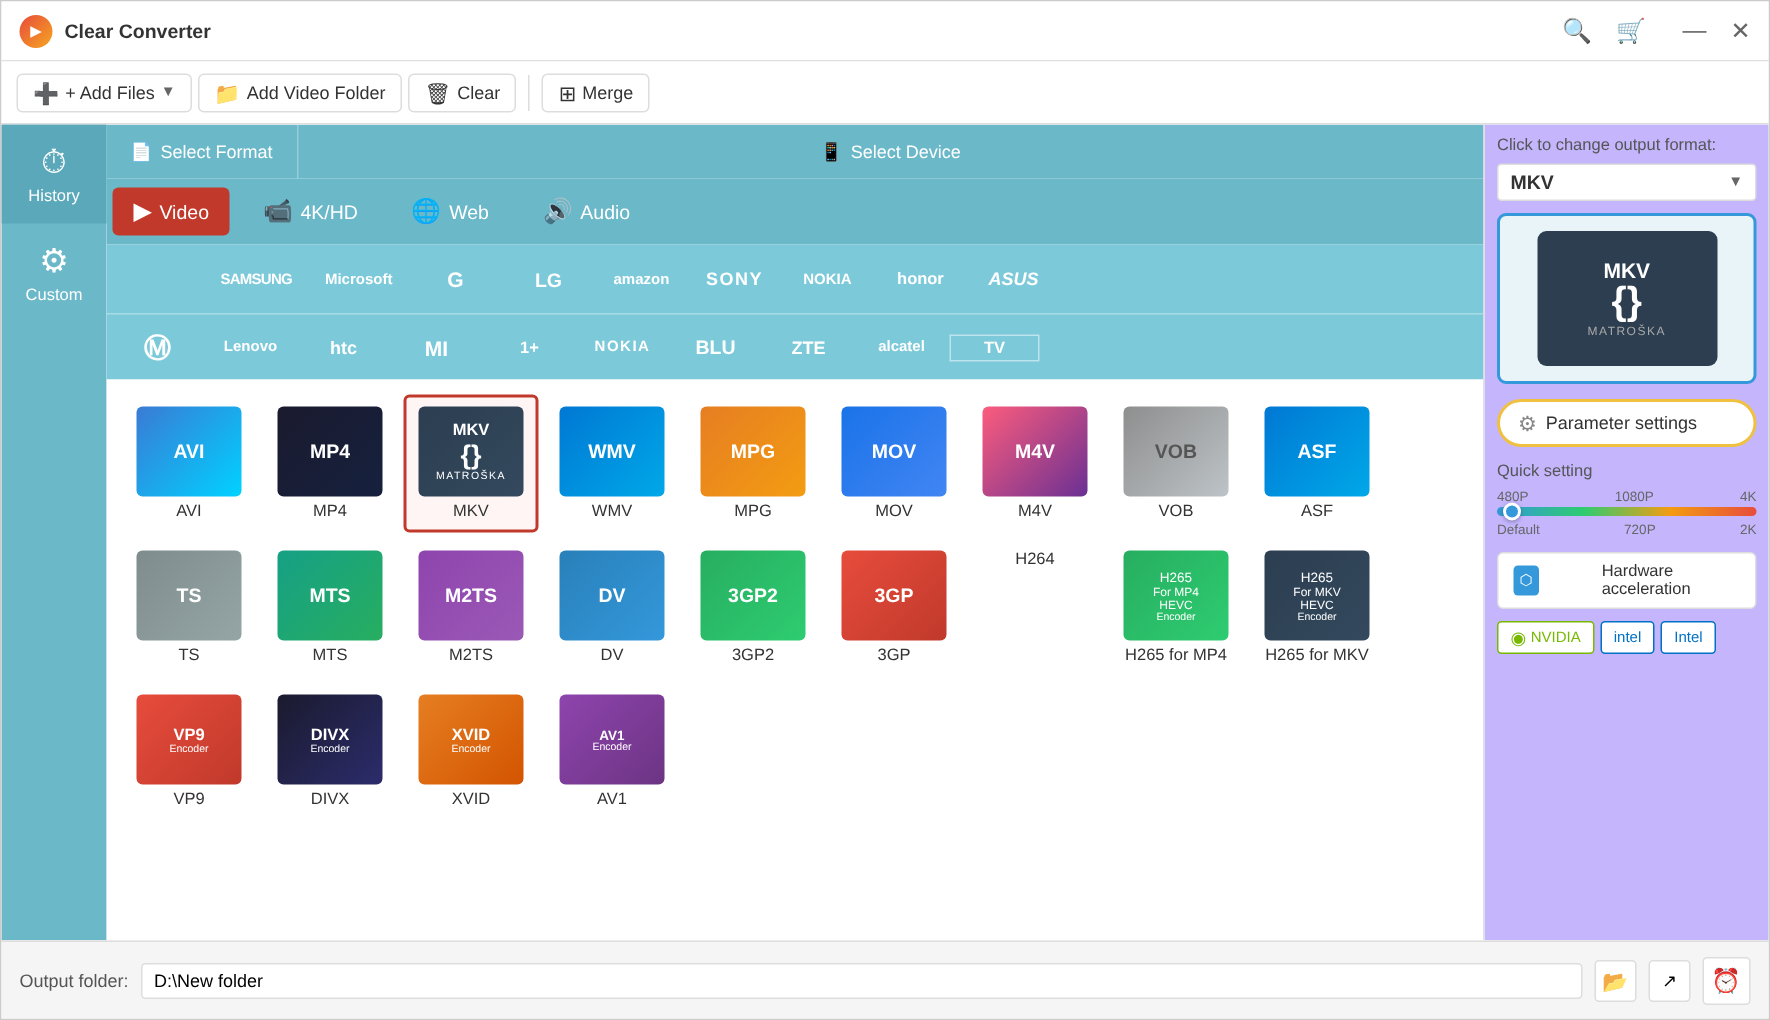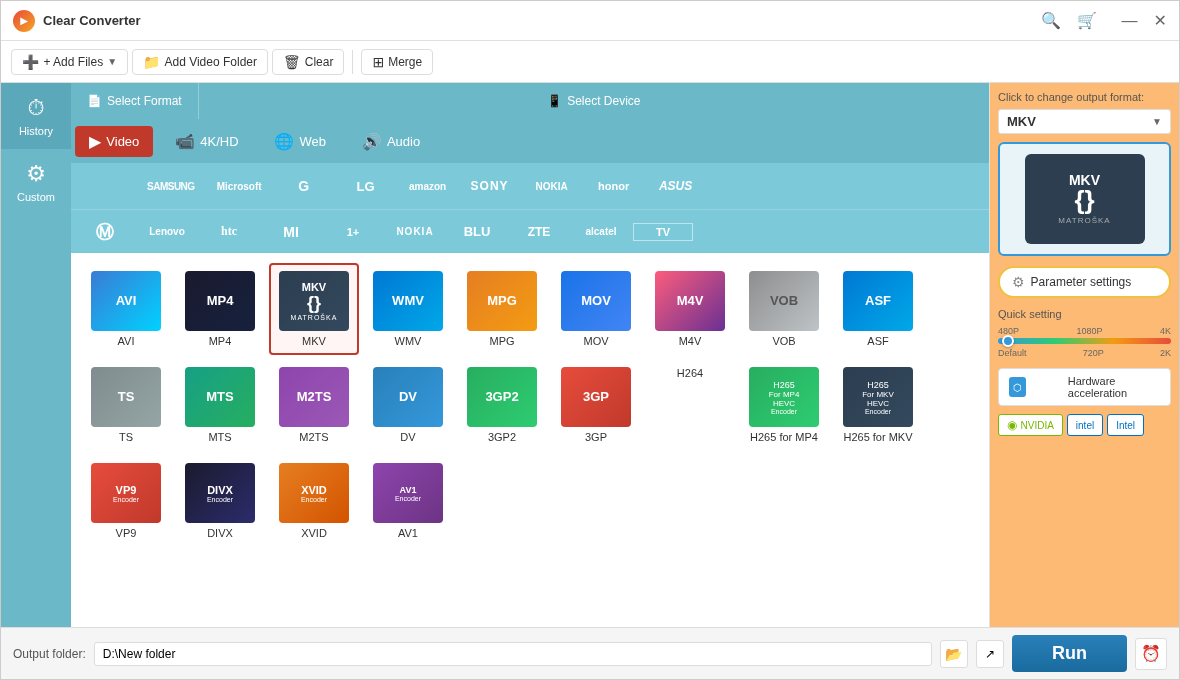--- a/index.html
+++ b/index.html
@@ -79,21 +79,21 @@
     .fi-h265mp4 { background: linear-gradient(135deg, #27ae60, #2ecc71); }
     .fi-h265mkv { background: linear-gradient(135deg, #2c3e50, #34495e); }
     .fi-vp9 { background: linear-gradient(135deg, #e74c3c, #c0392b); }
     .fi-divx { background: linear-gradient(135deg, #1a1a2e, #2c2c6c); }
     .fi-xvid { background: linear-gradient(135deg, #e67e22, #d35400); }
     .fi-av1 { background: linear-gradient(135deg, #8e44ad, #6c3483); }
 
     .format-icon-text { color: #fff; font-size: 13px; font-weight: bold; text-align: center; line-height: 1.2; }
 
     
-    .right-panel { width: 190px; background: #fdba74; border-left: 1px solid #e0e0e0; display: flex; flex-direction: column; padding: 8px; flex-shrink: 0; overflow-y: auto; }
+    .right-panel { width: 190px; background: #c4b5fd; border-left: 1px solid #e0e0e0; display: flex; flex-direction: column; padding: 8px; flex-shrink: 0; overflow-y: auto; }
     .output-format-label { font-size: 11px; color: #555; margin-bottom: 6px; }
     .format-selector { display: flex; align-items: center; justify-content: space-between; background: #fff; border: 1px solid #ddd; border-radius: 3px; padding: 4px 8px; margin-bottom: 8px; cursor: pointer; }
     .format-selector-text { font-size: 13px; font-weight: bold; color: #333; }
     .selected-format-preview { background: #e8f4f8; border: 2px solid #3498db; border-radius: 6px; padding: 10px; display: flex; align-items: center; justify-content: center; margin-bottom: 10px; min-height: 110px; }
     .mkv-preview { background: #2c3e50; border-radius: 6px; width: 120px; height: 90px; display: flex; flex-direction: column; align-items: center; justify-content: center; }
 
     .param-settings-btn { display: flex; align-items: center; gap: 6px; border: 2px solid #f0c040; border-radius: 16px; padding: 6px 12px; cursor: pointer; background: #fff; margin-bottom: 10px; }
     .param-settings-label { font-size: 12px; color: #333; }
 
     .quick-setting-label { font-size: 11px; color: #555; margin-bottom: 6px; }
@@ -222,21 +222,21 @@
         <div class="brand-item" style="font-size:10px;">amazon</div>
         <div class="brand-item" style="font-size:12px;font-weight:700;letter-spacing:1px;">SONY</div>
         <div class="brand-item" style="font-size:10px;font-weight:600;">NOKIA</div>
         <div class="brand-item" style="font-size:11px;">honor</div>
         <div class="brand-item" style="font-size:12px;font-weight:700;font-style:italic;">ASUS</div>
       </div>
 
       <div class="brand-row2">
         <div class="brand-item" style="font-size:18px;">Ⓜ</div>
         <div class="brand-item" style="font-size:10px;font-weight:600;">Lenovo</div>
-        <div class="brand-item" style="font-size:12px;font-weight:700;font-family:Liberation Serif, serif;">htc</div>
+        <div class="brand-item" style="font-size:12px;font-weight:700;">htc</div>
         <div class="brand-item" style="font-size:14px;font-weight:700;">MI</div>
         <div class="brand-item" style="font-size:11px;">1+</div>
         <div class="brand-item" style="font-size:10px;font-weight:700;letter-spacing:1px;">NOKIA</div>
         <div class="brand-item" style="font-size:13px;font-weight:700;">BLU</div>
         <div class="brand-item" style="font-size:12px;font-weight:700;">ZTE</div>
         <div class="brand-item" style="font-size:10px;">alcatel</div>
         <div class="brand-item" style="font-size:11px;border:1px solid rgba(255,255,255,0.5);padding:2px 6px;">TV</div>
       </div>
 
       <div class="format-grid-area">
@@ -468,21 +468,18 @@
 
   <div class="bottom-bar">
     <span class="output-label">Output folder:</span>
     <input type="text" class="output-path" value="D:\New folder" style="">
     <div class="folder-btn">
       <span>📂</span>
     </div>
     <div class="folder-btn">
       <span style="font-size:12px;">↗</span>
     </div>
-    <button class="run-btn">
-      <span>Run</span>
-    </button>
     <div class="alarm-btn">
       <span>⏰</span>
     </div>
   </div>
 
 </div>
 
 </body></html>

